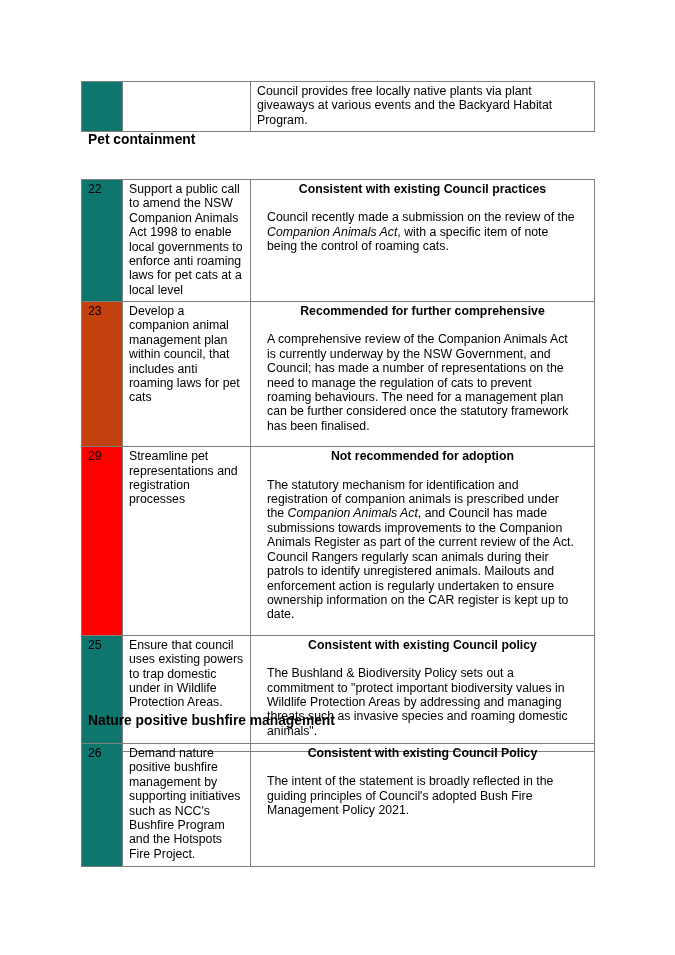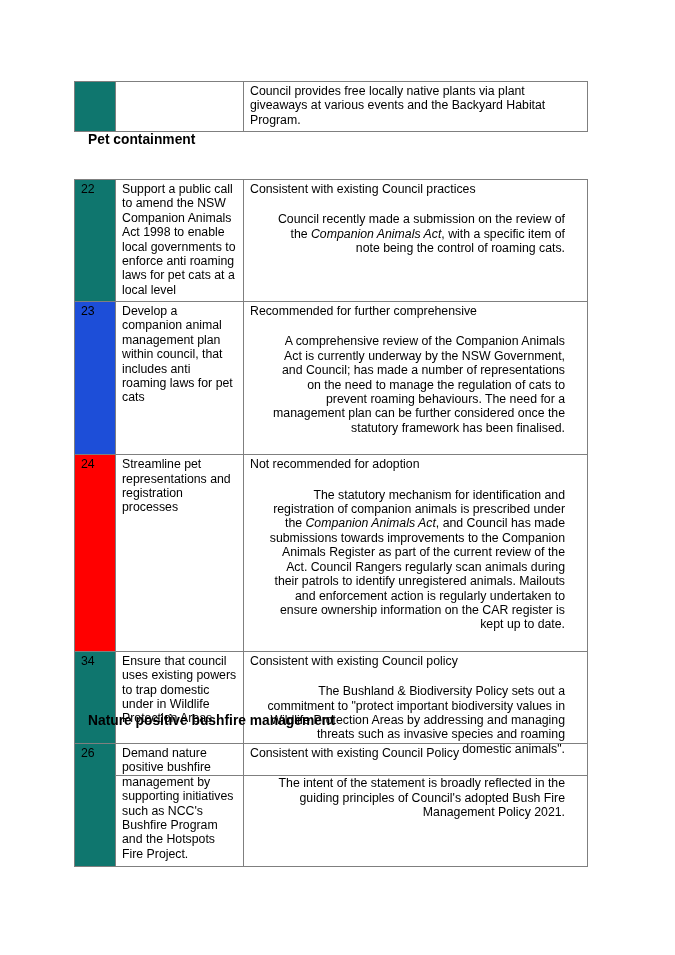--- a/index.html
+++ b/index.html
@@ -1,37 +1,37 @@
 <!DOCTYPE html>
 <html><head>
   <meta charset="utf-8">
   <style>
     html, body { margin: 0; padding: 0; background: #ffffff; }
     body {
       width: 675px; height: 955px; position: relative; overflow: hidden;
       font-family: "Liberation Sans", sans-serif; color: #000;
     }
     .tbl {
-      position: absolute; left: 74px; width: 513px;
+      position: absolute; left: 81px; width: 513px;
       border-collapse: collapse; table-layout: fixed;
       font-size: 12.3px; line-height: 14.4px;
     }
     .tbl td {
       border: 1px solid #7f7f7f; vertical-align: top;
       padding: 2px 6px 3px 6px;
     }
     .tbl col.c1 { width: 41px; }
     .tbl col.c2 { width: 128px; }
     .tbl col.c3 { width: 344px; }
     .num { padding-left: 6px !important; }
     .green { background: #0f766e; }
-    .amber { background: #1d4ed8; }
+    .amber { background: #c2410c; }
     .red { background: #ff0000; }
-    .head { font-weight: normal; display: block; margin-bottom: 14px; }
-    .body p { margin: 16px; text-align: right; }
+    .head { font-weight: bold; display: block; margin-bottom: 14px; text-align: center; }
+    .body p { margin: 10px; }
     .section {
       position: absolute; left: 88px; font-weight: bold; font-size: 13.8px;
     }
   </style>
 </head>
 <body>
 
 <table class="tbl" style="top:81px;">
   <colgroup>
       <col class="c1">
@@ -66,29 +66,29 @@
   </tr>
   <tr style="height:136px;">
     <td class="num amber">23</td>
     <td>Develop a companion animal management plan within council, that includes anti roaming laws for pet cats</td>
     <td class="body">
       <span class="head">Recommended for further comprehensive</span>
       <p><span>A comprehensive review of the Companion Animals Act is currently underway by the NSW Government, and Council; has made a number of representations on the need to manage the regulation of cats to prevent roaming behaviours. The need for a management plan can be further considered once the statutory framework has been finalised.</span></p>
     </td>
   </tr>
   <tr style="height:166px;">
-    <td class="num red">24</td>
+    <td class="num red">29</td>
     <td>Streamline pet representations and registration processes</td>
     <td class="body">
       <span class="head">Not recommended for adoption</span>
       <p><span>The statutory mechanism for identification and registration of companion animals is prescribed under the </span><i>Companion Animals Act</i><span>, and Council has made submissions towards improvements to the Companion Animals Register as part of the current review of the Act. Council Rangers regularly scan animals during their patrols to identify unregistered animals. Mailouts and enforcement action is regularly undertaken to ensure ownership information on the CAR register is kept up to date.</span></p>
     </td>
   </tr>
   <tr style="height:96px;">
-    <td class="num green">34</td>
+    <td class="num green">25</td>
     <td>Ensure that council uses existing powers to trap domestic under in Wildlife Protection Areas.</td>
     <td class="body">
       <span class="head">Consistent with existing Council policy</span>
       <p><span>The Bushland &amp; Biodiversity Policy sets out a commitment to "protect important biodiversity values in Wildlife Protection Areas by addressing and managing threats such as invasive species and roaming domestic animals".</span></p>
     </td>
   </tr>
 </tbody>
   </table>
 
 <div class="section" style="top:713px;">Nature positive bushfire management</div>

